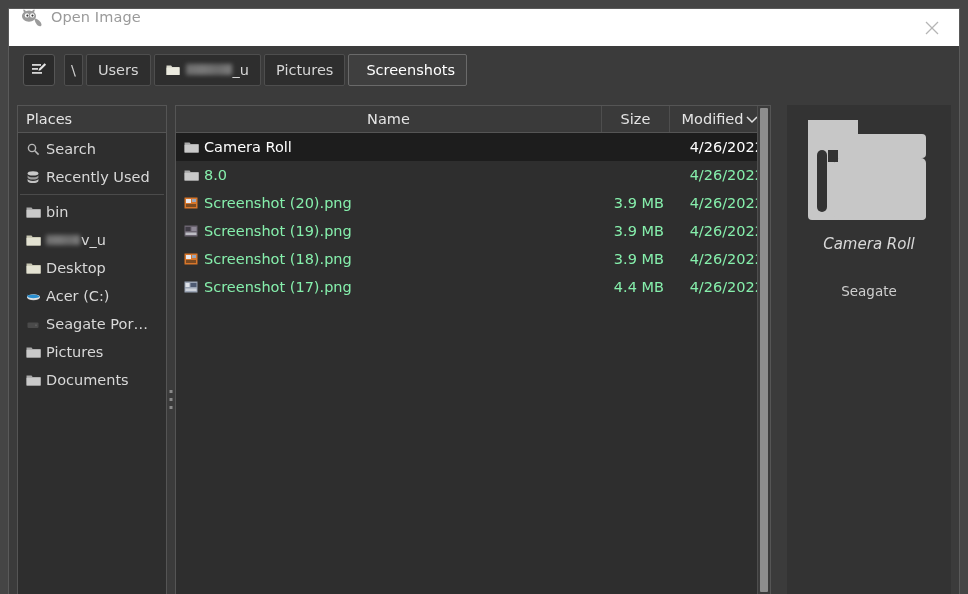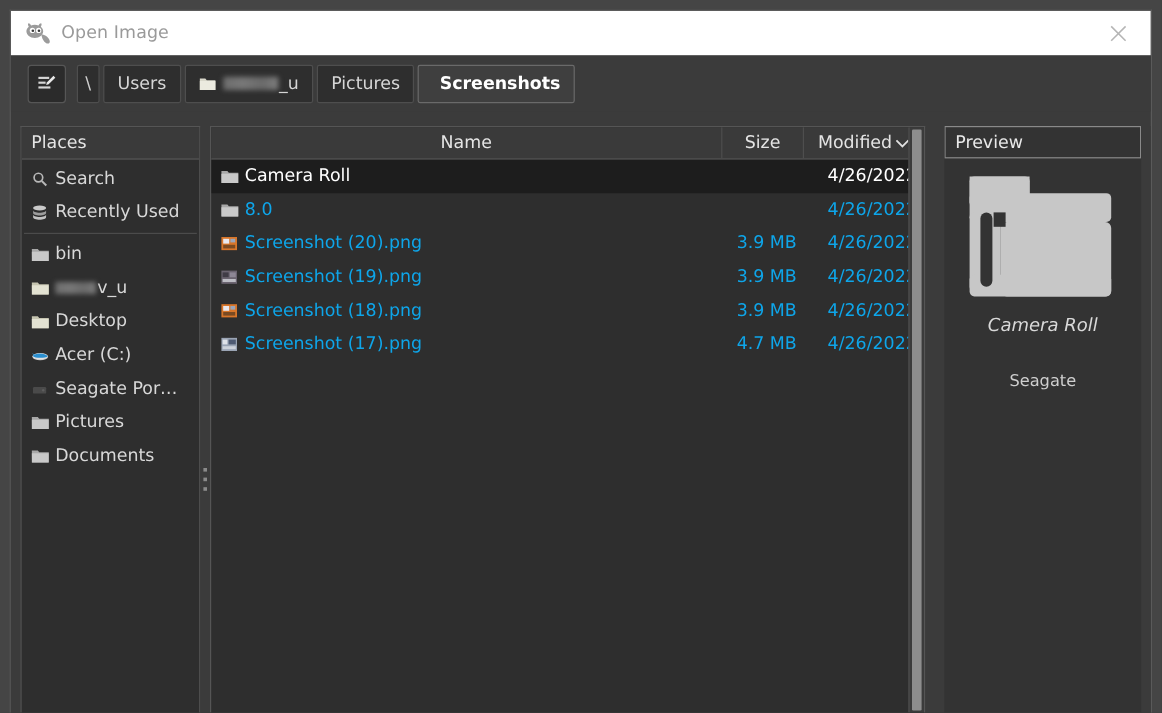--- a/index.html
+++ b/index.html
@@ -30,21 +30,21 @@
     flex-direction: column;
     overflow: hidden;
   }
 
   
   .titlebar {
     height: 37px;
     min-height: 37px;
     background: #ffffff;
     display: flex;
-    align-items: center;
+    align-items: flex-start;
     padding: 0 0 0 12px;
     box-sizing: border-box;
     position: relative;
   }
   .app-icon {
     width: 22px; height: 18px;
     flex: 0 0 auto;
     display: block;
     margin-right: 8px;
   }
@@ -98,21 +98,21 @@
     white-space: nowrap;
   }
   .crumb.root {
     padding: 6px 6px;
     color: #cfcfcf;
   }
   .crumb.active {
     background: #3f3f3f;
     border-color: #6a6a6a;
     color: #ffffff;
-    font-weight: bold;
+    font-weight: normal;
     padding-left: 17px;
   }
   .crumb .cicon {
     margin-right: 6px;
     display: inline-flex;
     flex: 0 0 auto;
   }
   .redacted {
     display: inline-block;
     height: 11px;
@@ -252,21 +252,21 @@
 
   .file-rows {
     flex: 1 1 auto;
     overflow: hidden;
   }
   .file-row {
     height: 28px;
     display: flex;
     align-items: center;
     font-size: 14.5px;
-    color: #0ea5e9;
+    color: #86efac;
     box-sizing: border-box;
   }
   .file-row.selected {
     background: #1d1d1d;
     color: #ffffff;
   }
   .fr-name {
     flex: 1 1 auto;
     display: flex;
     align-items: center;
@@ -644,35 +644,34 @@
               <span class="ficon">
                 <svg width="14" height="12" viewBox="0 0 14 12" xmlns="http://www.w3.org/2000/svg">
                   <rect x="0.5" y="0.5" width="13" height="11" fill="#9aa4b4"></rect>
                   <rect x="1.5" y="2" width="4" height="4" fill="#dfe2e8"></rect>
                   <rect x="6.5" y="2" width="6" height="4" fill="#4e5a72"></rect>
                   <rect x="1.5" y="7.5" width="11" height="2.5" fill="#cdd2da"></rect>
                 </svg>
               </span>
               <span>Screenshot (17).png</span>
             </div>
-            <div class="fr-size">4.7 MB</div>
+            <div class="fr-size">4.4 MB</div>
             <div class="fr-mod">4/26/2022</div>
           </div>
 
         </div>
 
         <div class="vscroll">
           <div class="thumb"></div>
         </div>
       </div>
 
       <div class="preview-gap"></div>
 
       <div class="preview-pane">
-        <div class="preview-header">Preview</div>
         <div class="preview-body">
           <div class="preview-thumb">
             <svg width="130" height="110" viewBox="0 0 130 110" xmlns="http://www.w3.org/2000/svg">
               <path d="M4 4h50v22H4z" fill="#c7c7c7" rx="3"></path>
               <rect x="4" y="4" width="50" height="26" rx="4" fill="#c7c7c7"></rect>
               <rect x="4" y="18" width="118" height="24" rx="4" fill="#c7c7c7"></rect>
               <rect x="4" y="34" width="26" height="66" rx="4" fill="#c7c7c7"></rect>
               <rect x="4" y="86" width="118" height="18" rx="4" fill="#c7c7c7"></rect>
               <rect x="30" y="42" width="92" height="62" rx="5" fill="#c7c7c7"></rect>
               <rect x="13" y="34" width="10" height="62" rx="5" fill="#333333"></rect>

